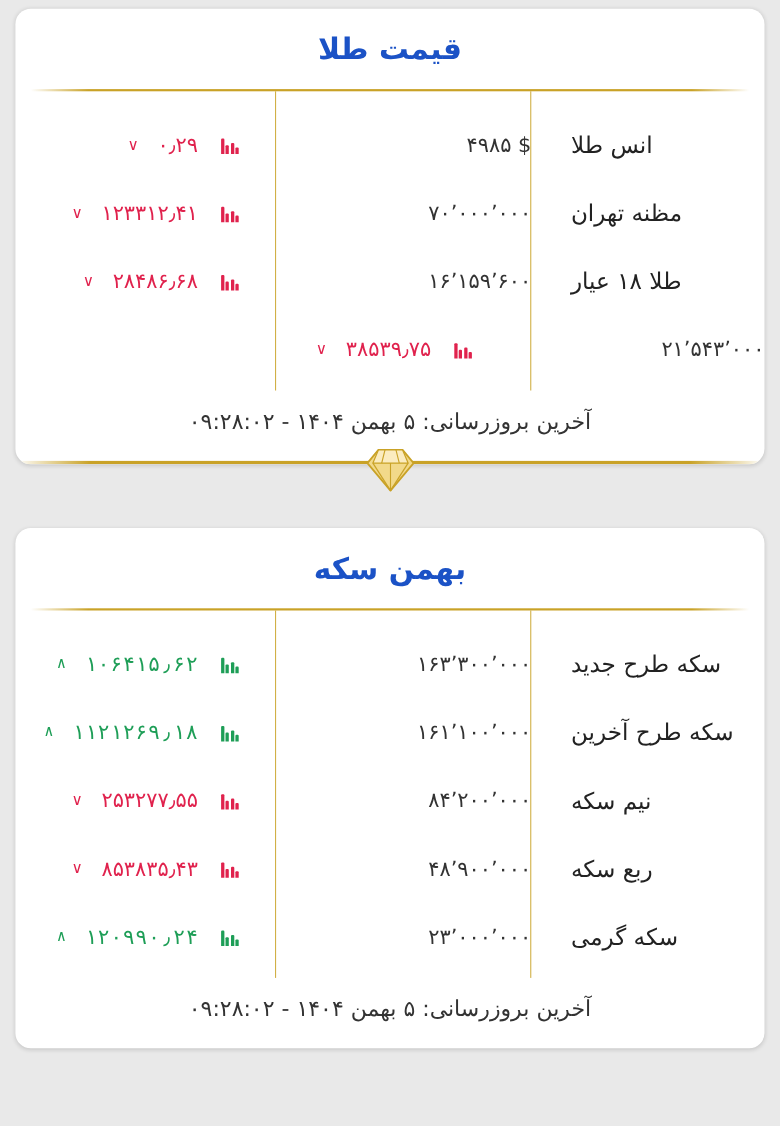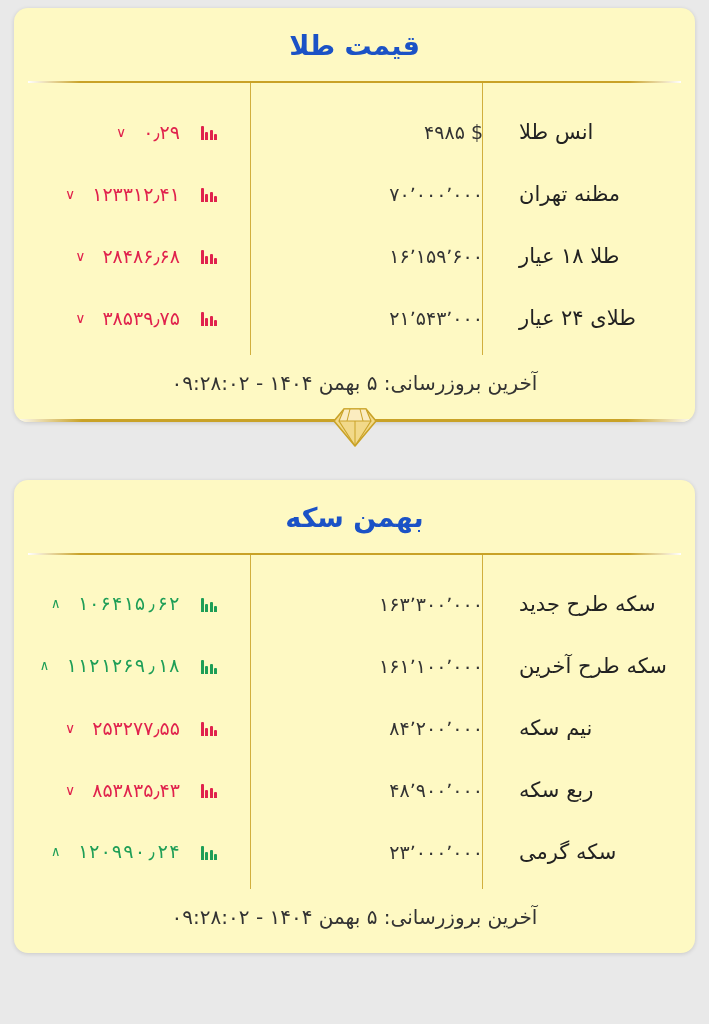--- a/index.html
+++ b/index.html
@@ -17,21 +17,21 @@
   }
 
   .page {
     width: 709px;
     padding: 8px 0 0 0;
   }
 
   
   .card {
     position: relative;
-    background: #fef9c3;
+    background: #ffffff;
     border-radius: 14px;
     margin: 0 14px 0 14px;
     box-shadow: 0 1px 4px rgba(0,0,0,0.14);
     overflow: hidden;
   }
 
   .card-title {
     text-align: center;
     color: #1b52c6;
     font-size: 27px;
@@ -214,21 +214,20 @@
                 <i></i>
                 <i></i>
                 <i></i>
               </span>
             <span class="change-value">۲۸۴۸۶٫۶۸</span>
             <span class="arrow down"></span>
           </div>
         </div>
 
         <div class="row">
-          <div class="col-name">طلای ۲۴ عیار</div>
           <div class="col-price">۲۱٬۵۴۳٬۰۰۰</div>
           <div class="col-change down">
             <span class="chart-icon">
                 <i></i>
                 <i></i>
                 <i></i>
                 <i></i>
               </span>
             <span class="change-value">۳۸۵۳۹٫۷۵</span>
             <span class="arrow down"></span>

